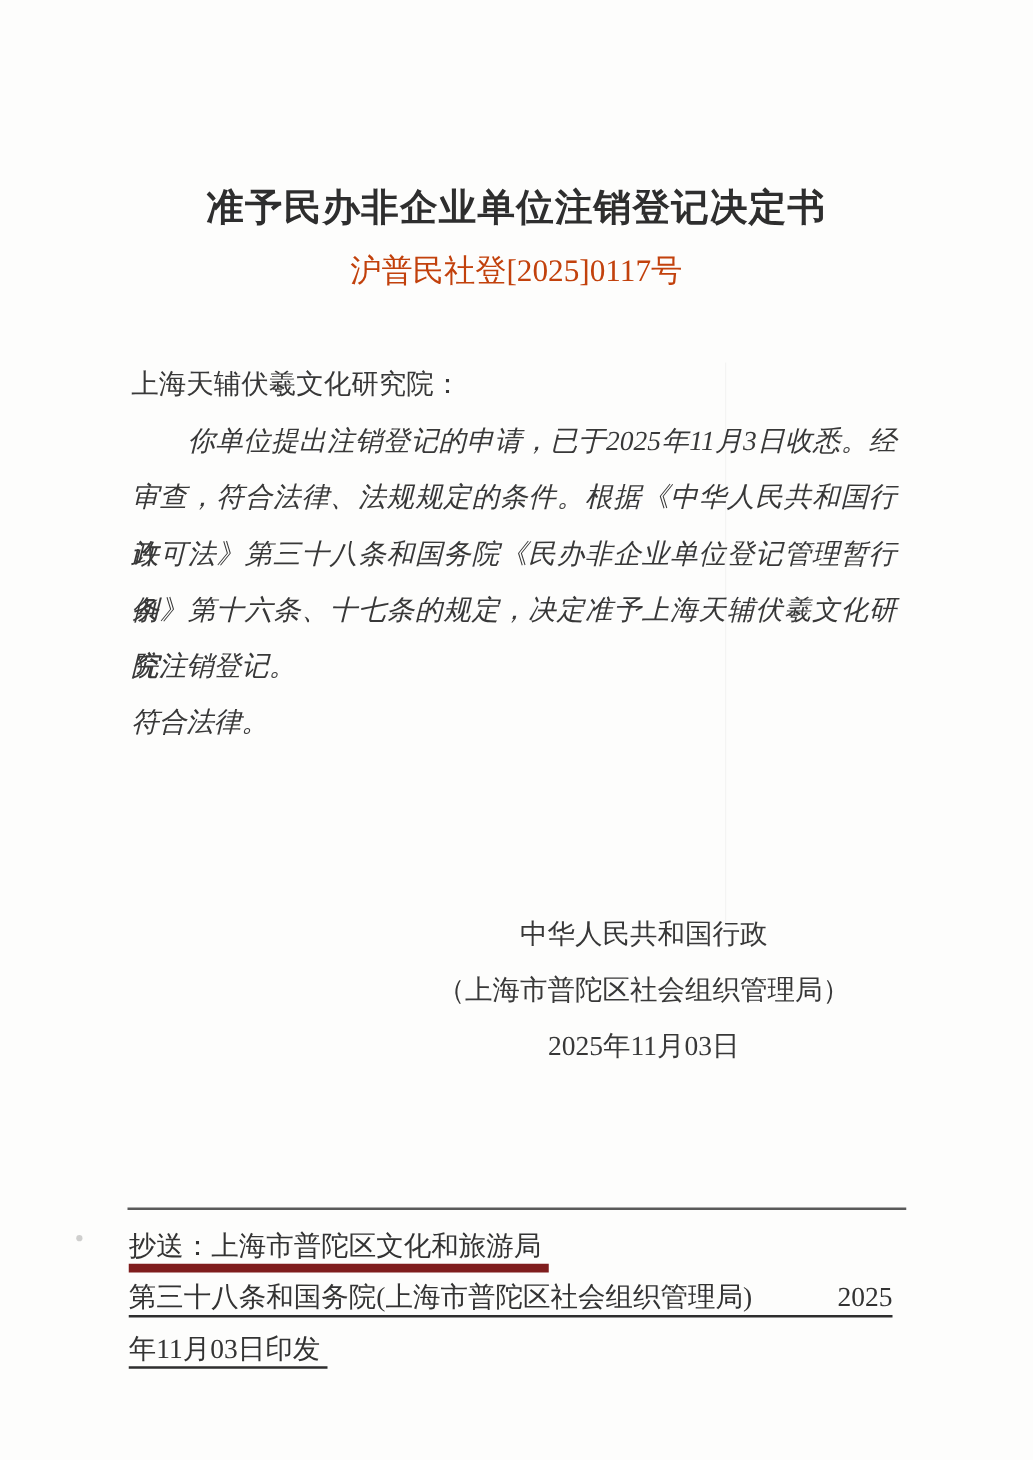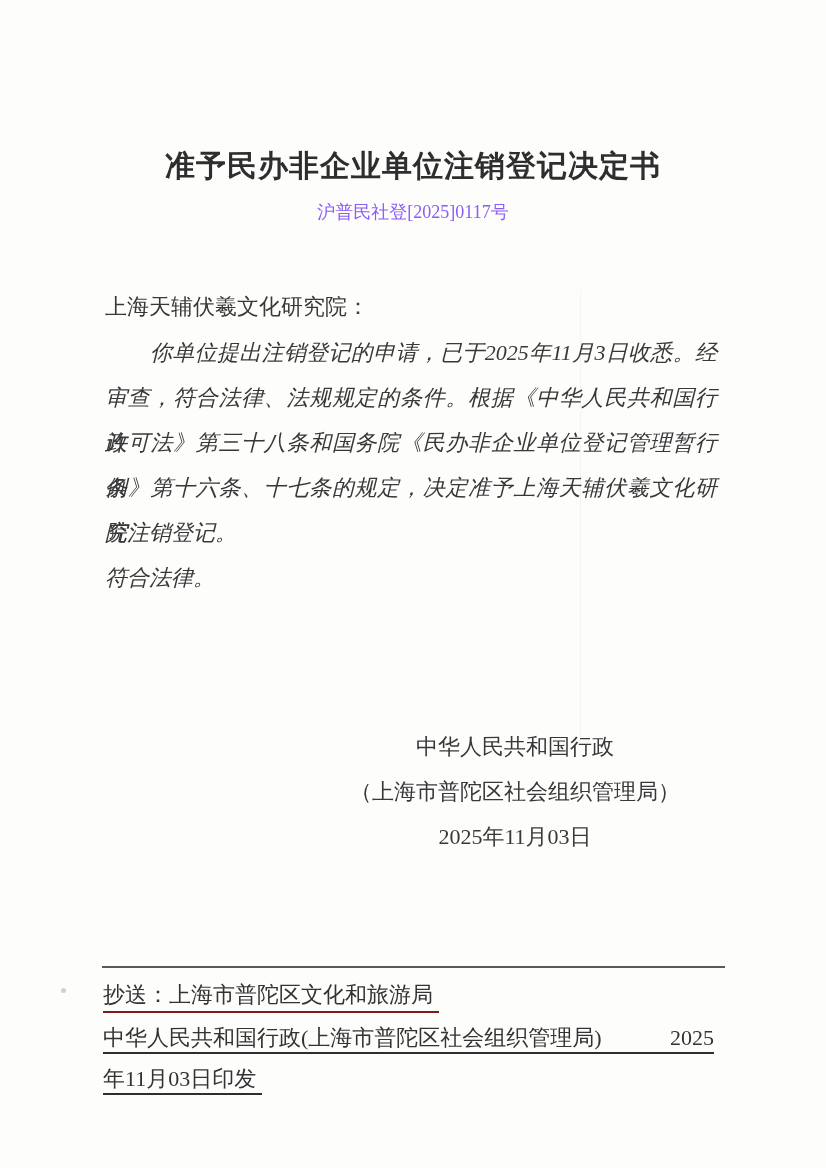--- a/index.html
+++ b/index.html
@@ -29,22 +29,22 @@
     letter-spacing: 1px;
     color: #2e2e2e;
     margin: 0;
   }
   .doc-number {
     position: absolute;
     top: 200px;
     left: 0;
     width: 100%;
     text-align: center;
-    font-size: 18px;
-    color: #8b5cf6;
+    font-size: 25px;
+    color: #c2410c;
   }
   
   .addressee {
     position: absolute;
     top: 292px;
     left: 105px;
     font-size: 22px;
     color: #383838;
   }
   .body-lines {
@@ -93,23 +93,22 @@
   }
   .footer {
     font-size: 22px;
     color: #333333;
   }
   .footer-line1 {
     position: absolute;
     top: 982px;
     left: 103px;
     line-height: 29px;
-    border-bottom: 2px solid #7f1d1d;
+    border-bottom: 7px solid #7f1d1d;
     padding-right: 6px;
-    font-family: Liberation Mono, monospace;
   }
   .footer-line2 {
     position: absolute;
     top: 1023px;
     left: 103px;
     width: 611px;
     line-height: 29px;
     border-bottom: 2px solid #2e2e2e;
     display: flex;
     justify-content: space-between;
@@ -165,21 +164,21 @@
     <div>中华人民共和国行政</div>
     <div>（上海市普陀区社会组织管理局）</div>
     <div>2025年11月03日</div>
   </div>
 
   <div class="footer-rule"></div>
 
   <div class="footer">
     <div class="footer-line1">抄送：上海市普陀区文化和旅游局</div>
     <div class="footer-line2">
-      <span>中华人民共和国行政(上海市普陀区社会组织管理局)</span>
+      <span>第三十八条和国务院(上海市普陀区社会组织管理局)</span>
       <span>2025</span>
     </div>
     <div class="footer-line3">年11月03日印发</div>
   </div>
 
   <div class="scan-streak"></div>
   <div class="scan-speck"></div>
 
 </div>
 

